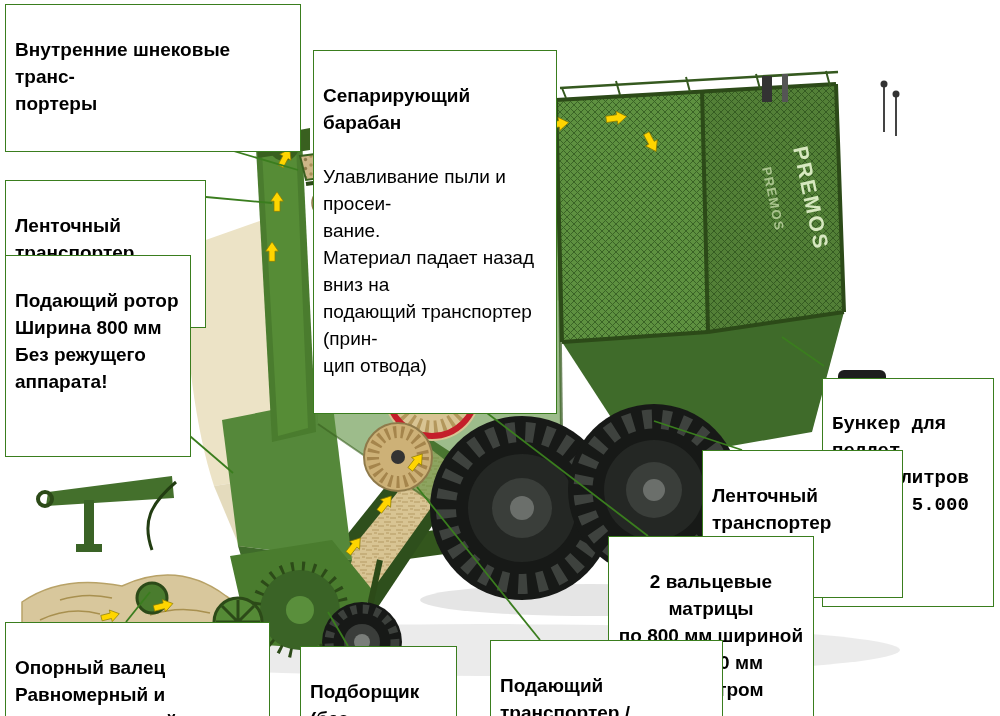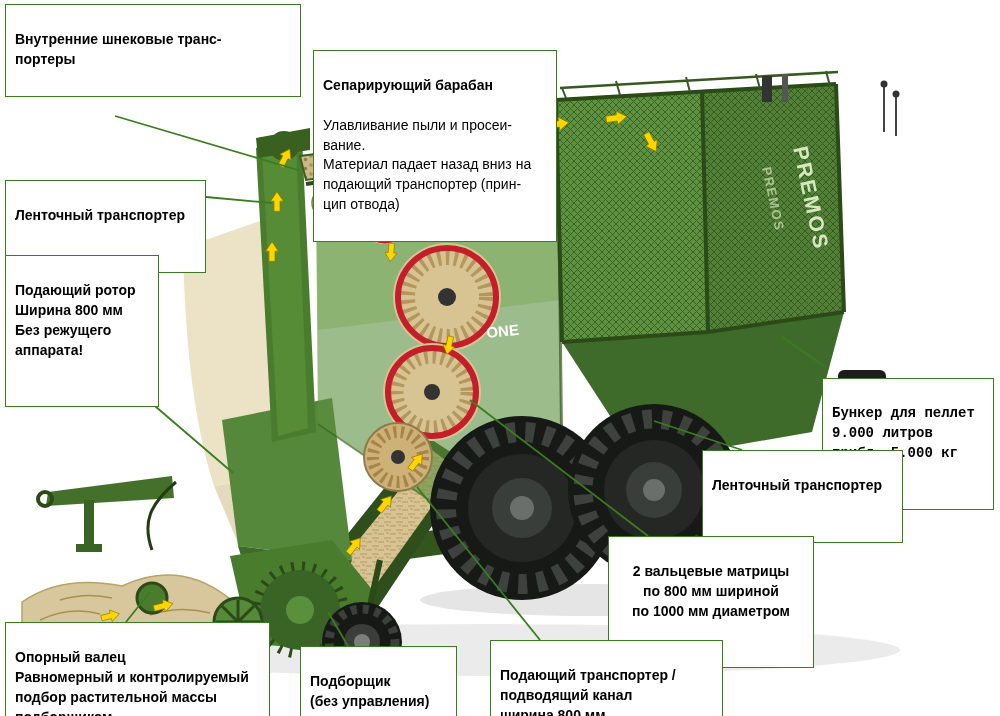--- a/index.html
+++ b/index.html
@@ -4,31 +4,31 @@
 <style>
   * { margin:0; padding:0; box-sizing:border-box; }
   html,body { background:#ffffff; }
   body { font-family:"Liberation Sans", sans-serif; }
   .stage { position:relative; width:1000px; height:716px; background:#ffffff; overflow:hidden; }
   .stage > svg { position:absolute; left:0; top:0; }
   .callout {
     position:absolute; z-index:2;
     background:#ffffff; border:1.5px solid #3a7d1e;
     padding:5px 9px 6px;
-    font-size:14px; line-height:1.42; color:#000;
+    font-size:19px; line-height:1.42; color:#000;
     white-space:pre-line;
   }
   .callout .t { font-weight:bold; }
   .callout .b { font-weight:normal; }
   .callout .b:empty { display:none; }
 
   .co1  { left:5px;   top:4px;   width:296px; }
   .co2  { left:313px; top:4px;   width:244px;margin-top:46px; }
   .co3  { left:5px;   top:180px; width:201px; }
-  .co4  { left:5px;   top:255px; width:154px; }
+  .co4  { left:5px;   top:255px; width:186px; }
   .co5  { left:822px; top:378px; width:172px;font-family:Liberation Mono, monospace; }
   .co6  { left:702px; top:450px; width:201px; }
   .co7  { left:608px; top:536px; width:206px;text-align:center; }
   .co8  { left:5px;   top:622px; width:265px; }
   .co9  { left:300px; top:646px; width:157px; }
   .co10 { left:490px; top:640px; width:233px; }
 </style>
 </head>
 <body>
 

